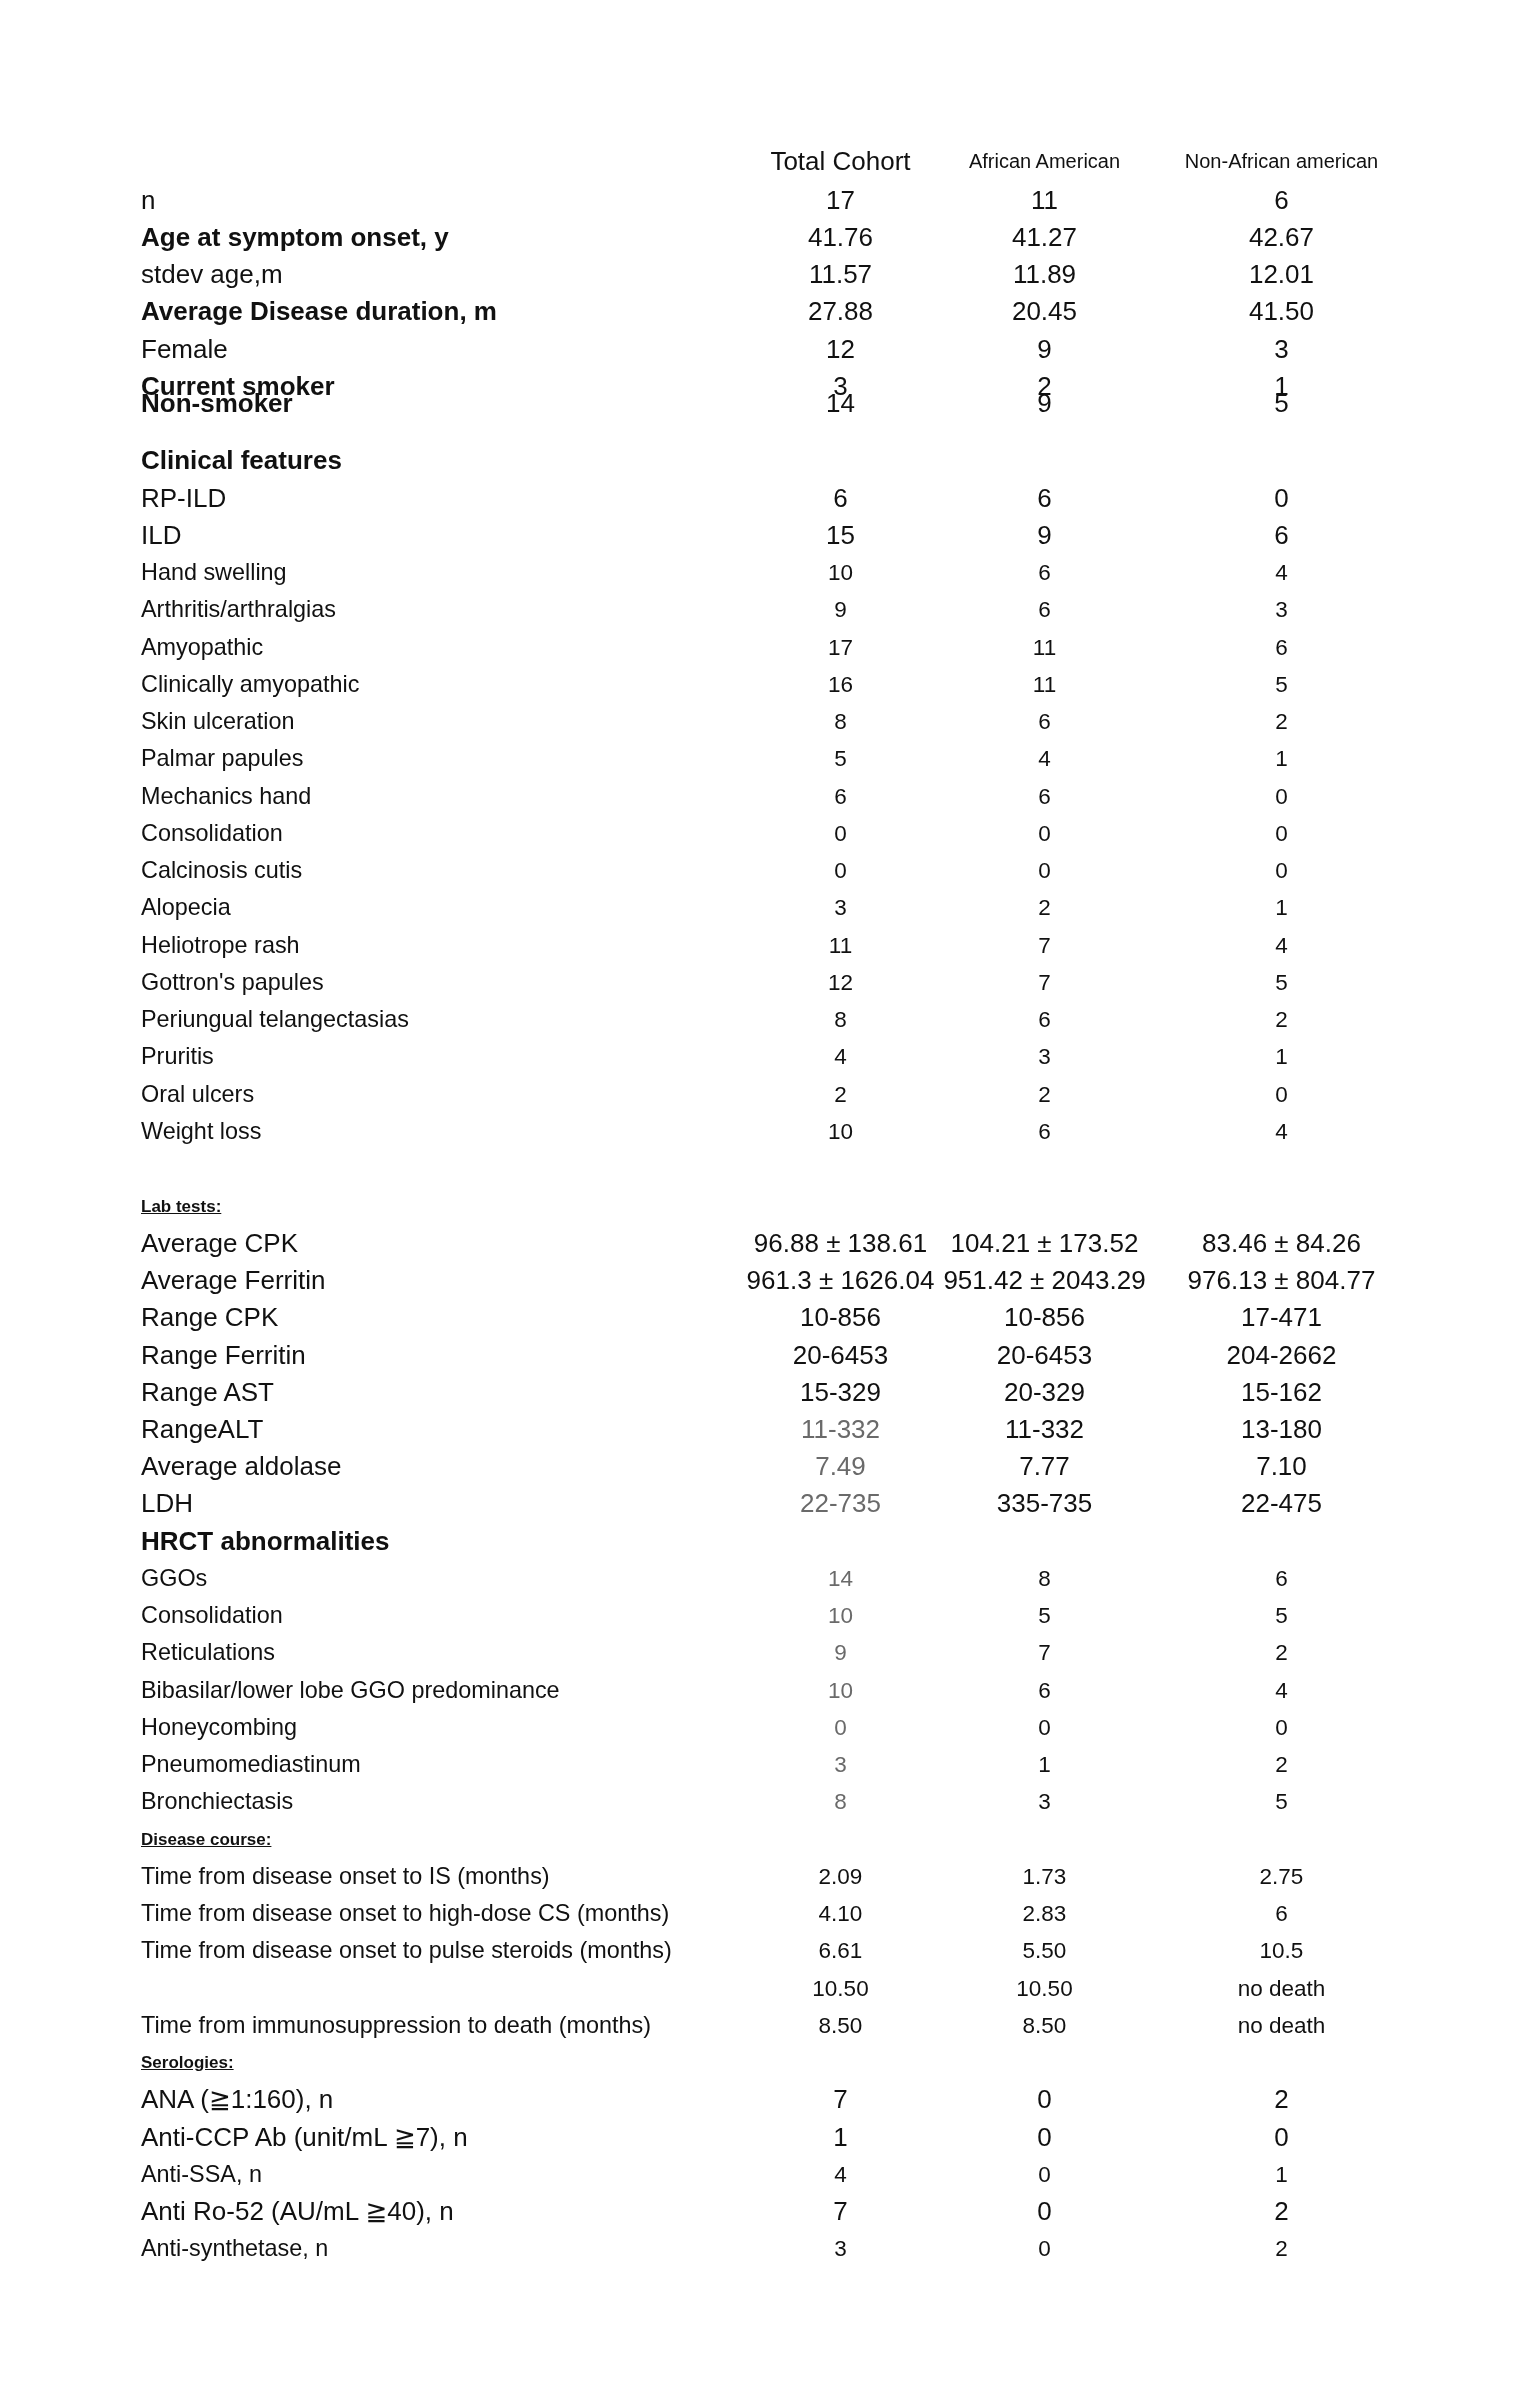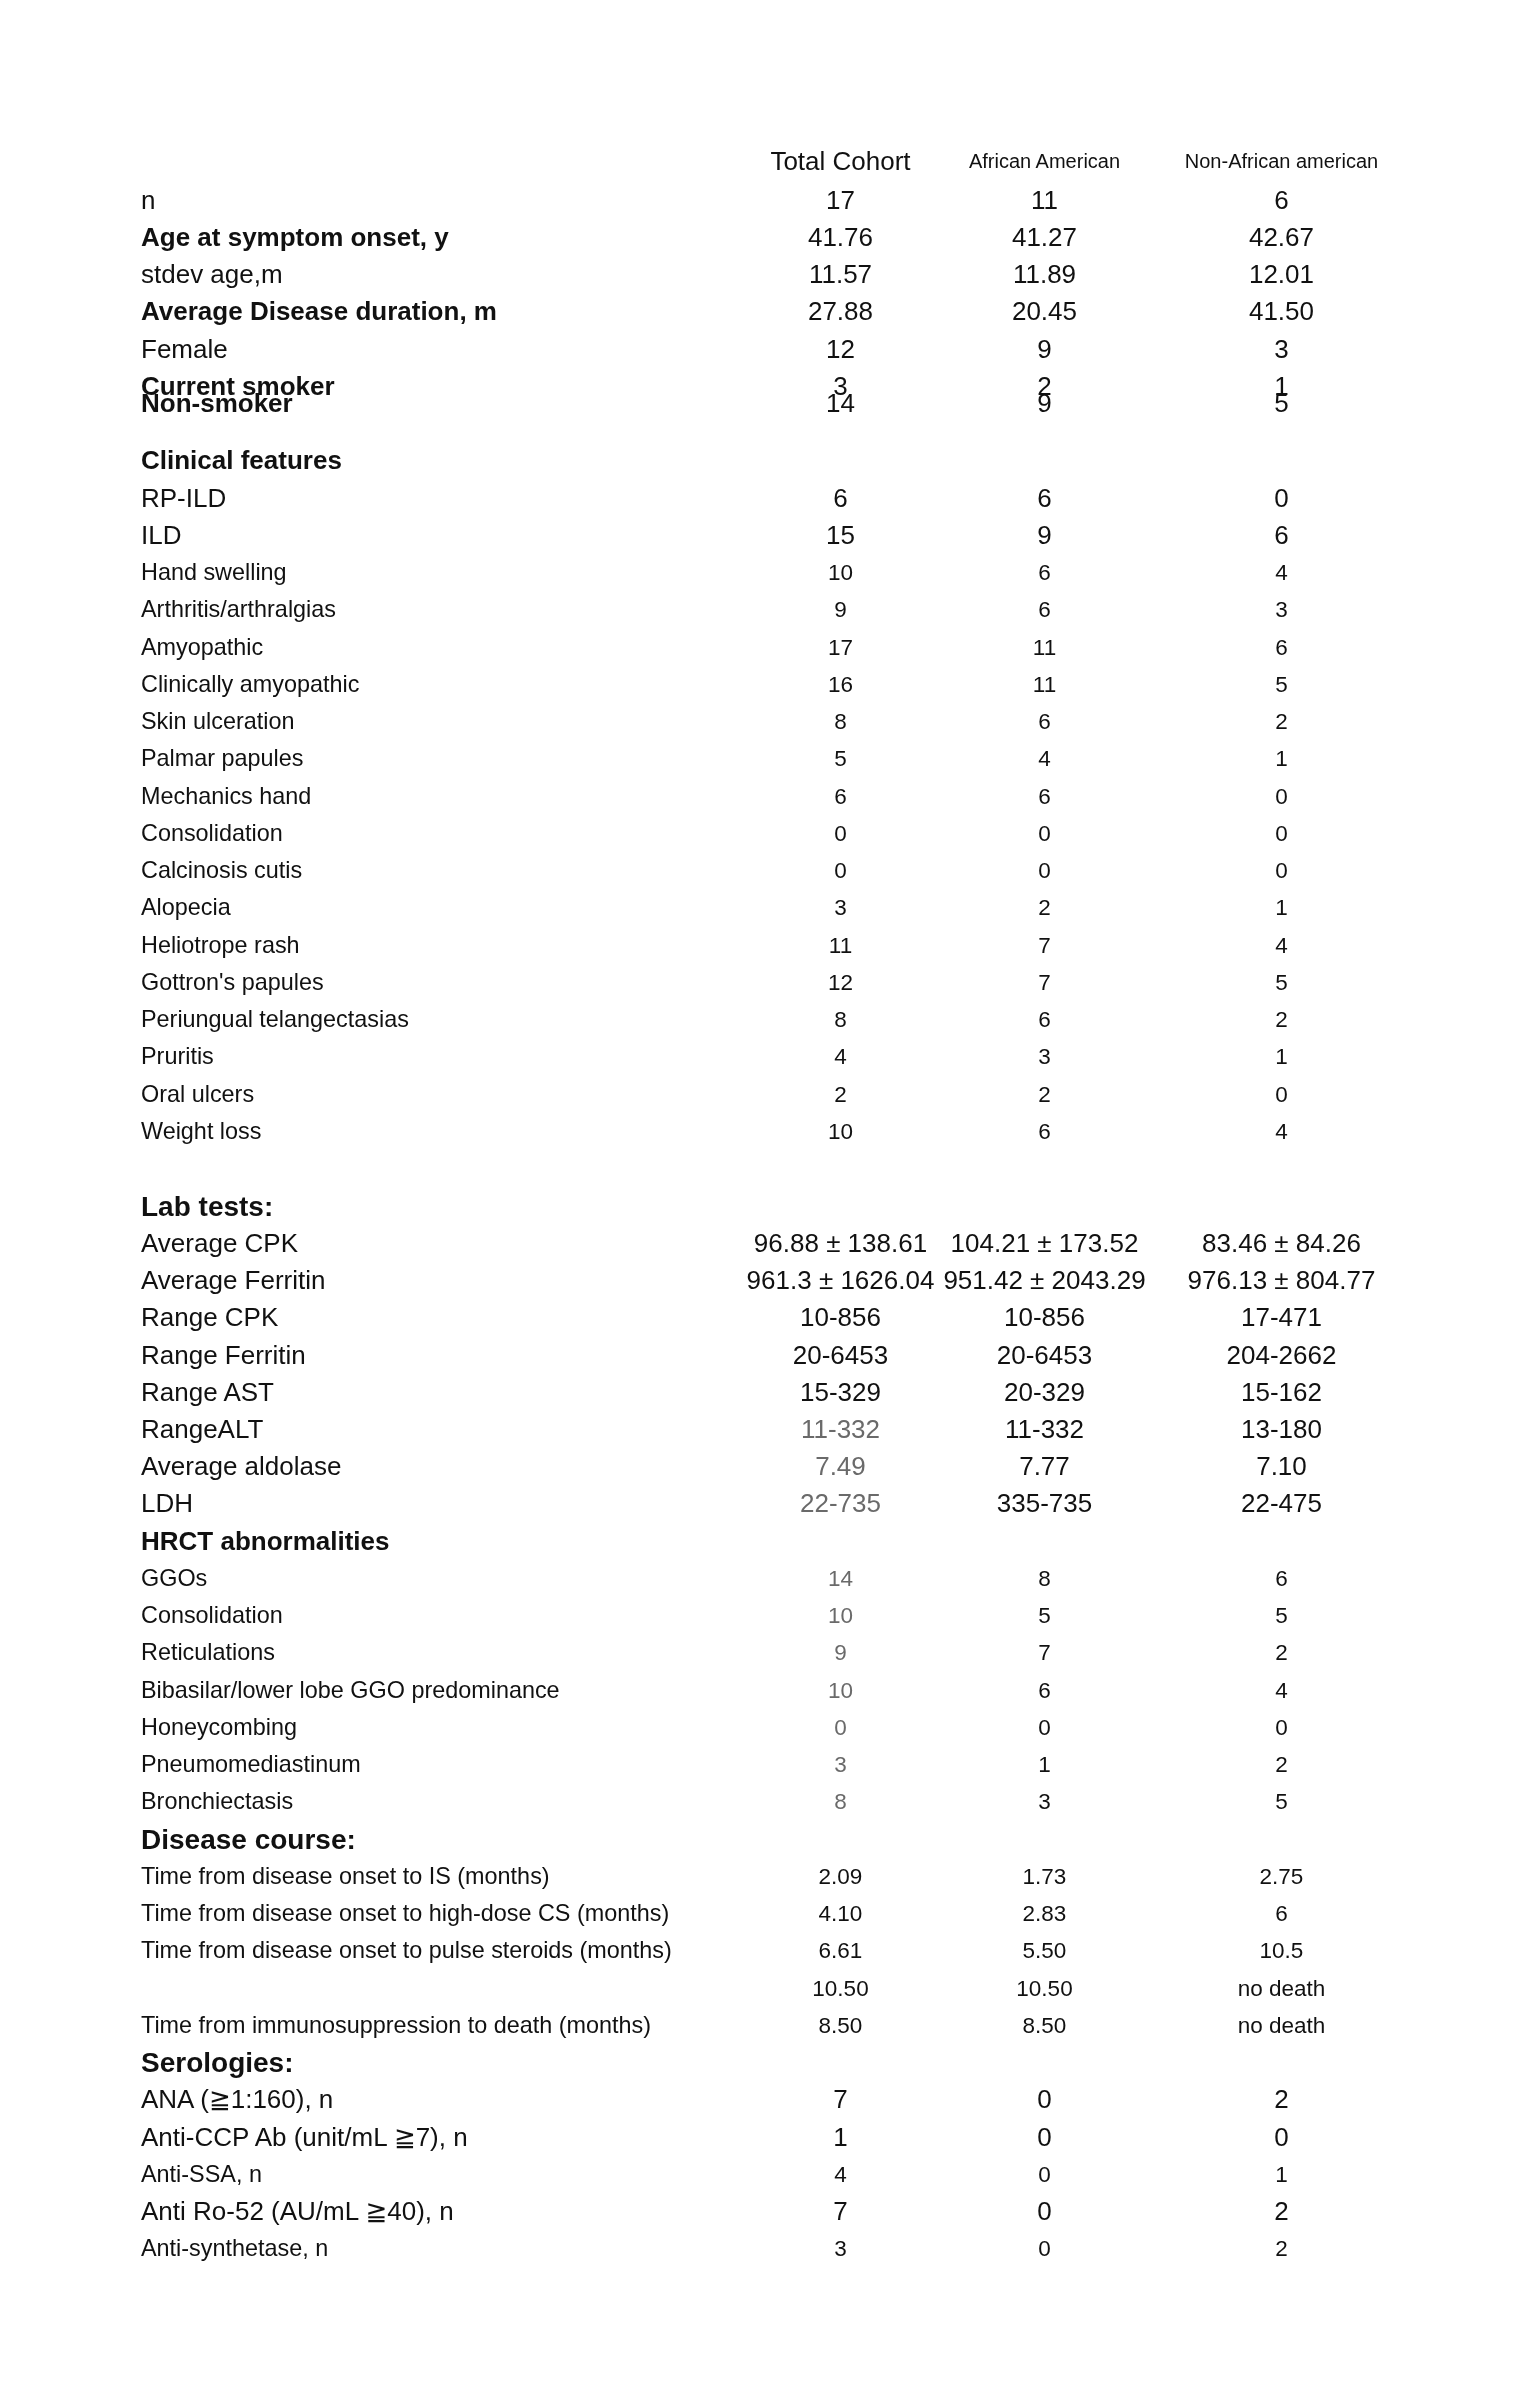--- a/index.html
+++ b/index.html
@@ -9,21 +9,21 @@
   .row { position: absolute; left: 0; width: 1415px; height: 37px; }
   .cell { position: absolute; top: 0; height: 37px; line-height: 37px; white-space: nowrap; }
   .label { left: 141px; text-align: left; }
   .c1 { left: 700px; width: 281px; text-align: center; }
   .c2 { left: 904px; width: 281px; text-align: center; }
   .c3 { left: 1141px; width: 281px; text-align: center; }
   .hdr .cell { font-size: 20px; }
   .hdr .c1 { font-size: 26px; }
   .lg { font-size: 26px; }
   .md { font-size: 23.4px; }
-  .sm { font-size: 28px; }
+  .sm { font-size: 17px; text-decoration: underline; }
   .b { font-weight: bold; }
   .gray { color: #6a6a6a; }
   .val-lg { font-size: 26px; }
   .val-md { font-size: 22.5px; }
 </style>
 </head>
 <body>
 
 <div id="table">
   <div class="row hdr" style="top:143px">

